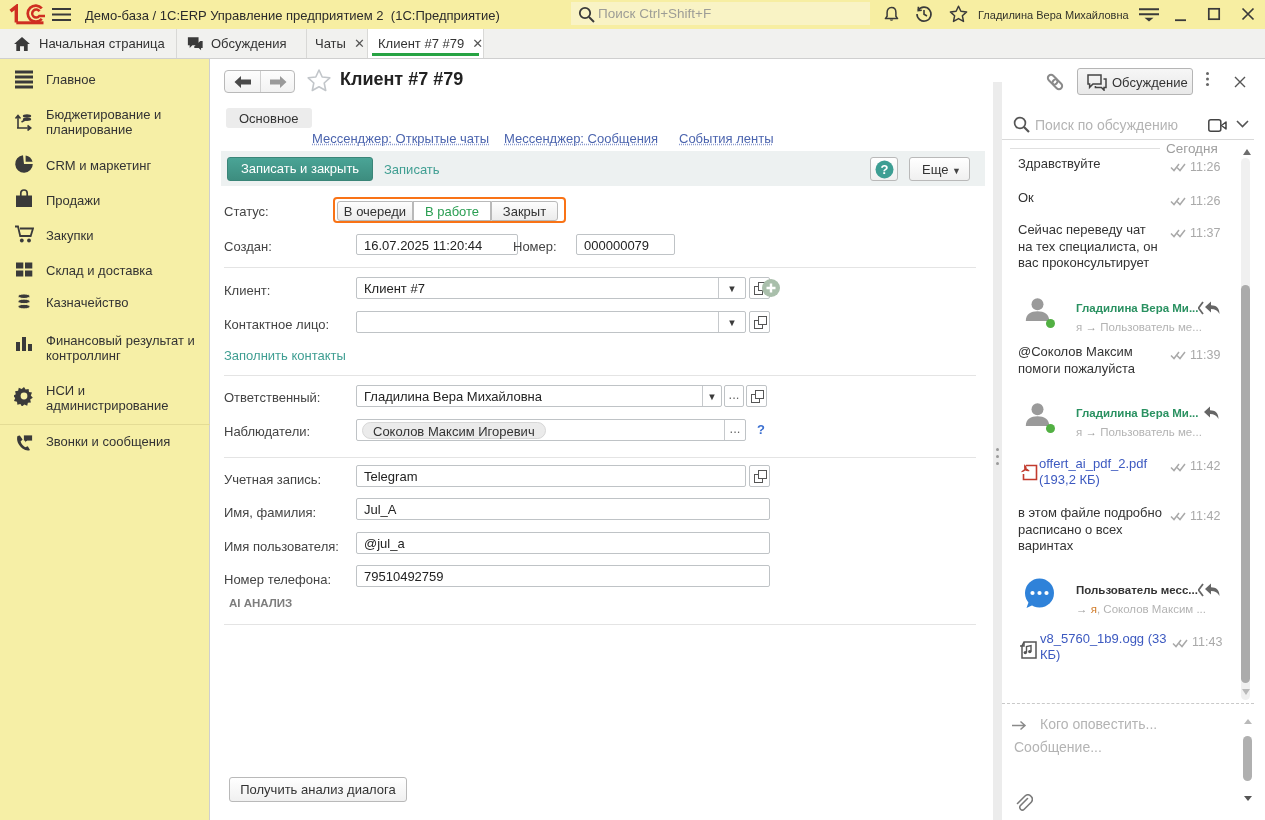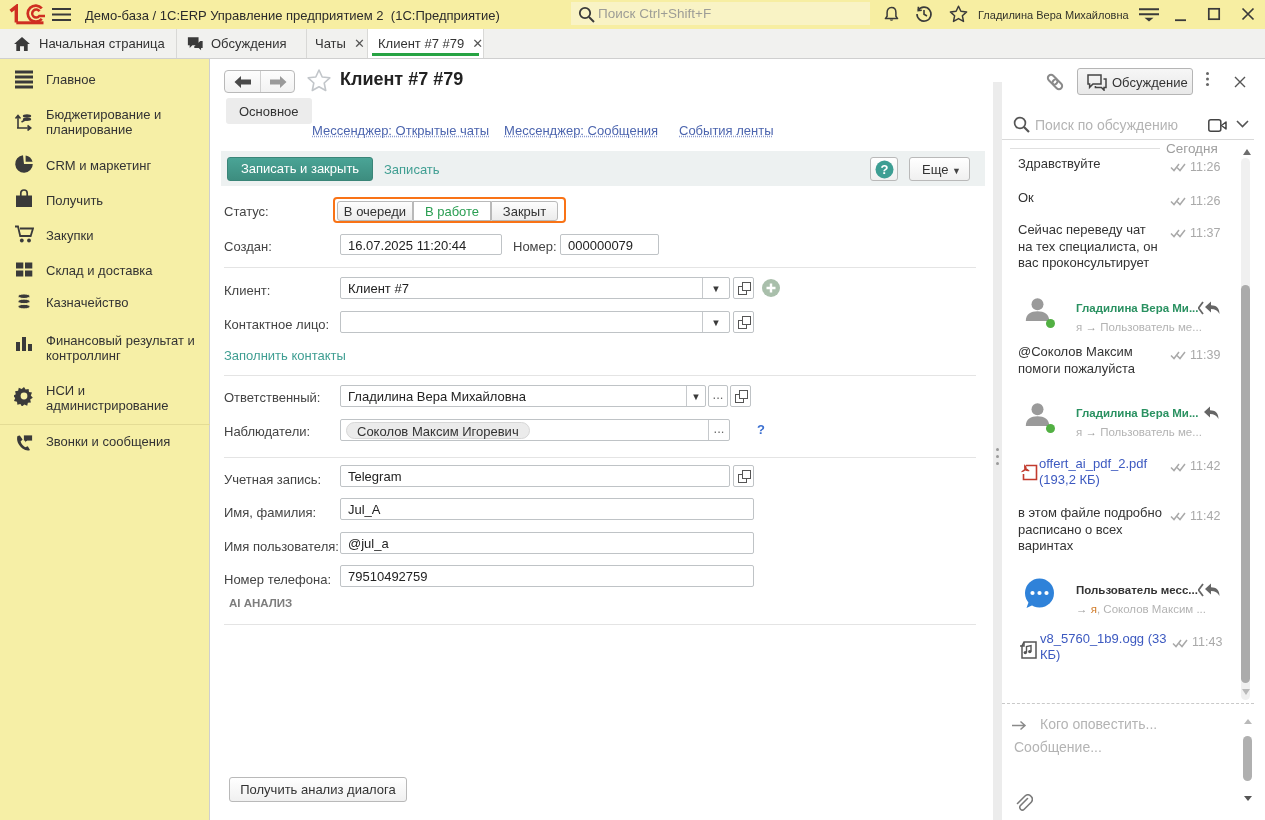--- a/index.html
+++ b/index.html
@@ -28,32 +28,32 @@
 
 
 #content { position:absolute; left:211px; top:59px; width:782px; height:761px; background:#fff; }
 
 
 .navbtns { position:absolute; left:13px; top:11px; width:71px; height:23px; border:1px solid #b9b9b9; border-radius:4px; background:linear-gradient(#fdfdfd,#f2f2f2); }
 .navbtns .sep { position:absolute; left:35px; top:0; width:1px; height:21px; background:#d0d0d0; }
 #ctitle { position:absolute; left:129px; top:10px; font-size:18px; font-weight:bold; color:#222; }
 
 
-.ptab-active { position:absolute; left:15px; top:39px; height:26px; padding:0 13px; background:#ececec; border-radius:3px; display:flex; align-items:center; color:#333; }
-.plink { position:absolute; top:64px; font-size:13px; color:#4b64ae; text-decoration:underline dotted #8b9bd0; }
+.ptab-active { position:absolute; left:15px; top:49px; height:20px; padding:0 13px; background:#ececec; border-radius:3px; display:flex; align-items:center; color:#333; }
+.plink { position:absolute; top:72px; font-size:13px; color:#4b64ae; text-decoration:underline dotted #8b9bd0; }
 
 
 #cmdbar { position:absolute; left:10px; top:92px; width:764px; height:35px; background:#edf1f1; }
 .btn-teal { position:absolute; left:6px; width:146px; text-align:center; top:6px; height:24px; background:linear-gradient(#4aa496,#3d8d7f); border:1px solid #3a8578; border-radius:3px; color:#fff; font-size:13px; line-height:22px; }
 .link-teal { color:#3f9e92; font-size:13px; }
 .btn-light { height:24px; background:linear-gradient(#ffffff,#f0f0f0); border:1px solid #b9b9b9; border-radius:3px; font-size:13px; color:#333; }
 
 
 .flabel { position:absolute; left:13px; font-size:13px; color:#444; }
-.finput { position:absolute; background:#fff; border:1px solid #bfc3c6; border-radius:2px; font-size:13px; color:#222; }
+.finput { position:absolute; background:#fff; border:1px solid #bfc3c6; border-radius:2px; font-size:13px; color:#222;margin-left:16px; }
 .fsep { position:absolute; left:13px; width:752px; height:1px; background:#e4e4e4; }
 .oicon { position:absolute; left:4px; top:4px; width:13px; height:13px; }
 .oicon::before { content:""; position:absolute; left:0; top:3.5px; width:7px; height:7px; border:1.4px solid #555; }
 .oicon::after { content:""; position:absolute; left:3.5px; top:0; width:7px; height:7px; border:1.4px solid #555; background:#fff; }
 
 
 #rightpanel { left:1002px; top:59px; width:263px; height:761px; background:#fff; font-size:13.5px; }
 .rp-time { position:absolute; color:#a9a9a9; font-size:12.5px;text-align:right; }
 .msg { position:absolute; left:16px; width:142px; color:#333; line-height:16.5px; font-size:13px; }
 .rname { position:absolute; font-size:11.5px; font-weight:bold; color:#2a9161; white-space:nowrap; }
@@ -146,21 +146,21 @@
   <svg class="sbicon" style="top:95px" width="20" height="20" viewBox="0 0 20 20">
     <path d="M9 1.2 A8.8 8.8 0 1 0 18.8 10 L10 10 Z" fill="#3a3a3a"></path>
     <path d="M11.6 1.4 A8.8 8.8 0 0 1 18.6 7.8 L11.6 7.8 Z" fill="#3a3a3a"></path>
   </svg>
   <div class="sbtext" style="top:99px">CRM и маркетинг</div>
 
   <svg class="sbicon" style="top:130px" width="20" height="20" viewBox="0 0 20 20">
     <path d="M2 6.5 h16 v11.5 h-16 Z" fill="#3a3a3a"></path>
     <path d="M6.8 9 V4.2 a3.2 3.2 0 0 1 6.4 0 V9" stroke="#3a3a3a" stroke-width="1.7" fill="none"></path>
   </svg>
-  <div class="sbtext" style="top:134px">Получить</div>
+  <div class="sbtext" style="top:134px">Продажи</div>
 
   <svg class="sbicon" style="top:165px" width="20" height="20" viewBox="0 0 20 20">
     <path d="M1 2.5 h3 l2.2 9.5 h10.5 l2.3 -7.5 h-13" stroke="#3a3a3a" stroke-width="1.8" fill="none"></path>
     <circle cx="7.8" cy="16.5" r="1.9" fill="#3a3a3a"></circle>
       <circle cx="15" cy="16.5" r="1.9" fill="#3a3a3a"></circle>
   </svg>
   <div class="sbtext" style="top:169px">Закупки</div>
 
   <svg class="sbicon" style="top:200px" width="20" height="20" viewBox="0 0 20 20">
     <path d="M2 3.5 h7.3 v6 H2 Z M11 3.5 h7.3 v6 H11 Z M2 11.5 h7.3 v6 H2 Z M11 11.5 h7.3 v6 H11 Z" fill="#3a3a3a"></path>

